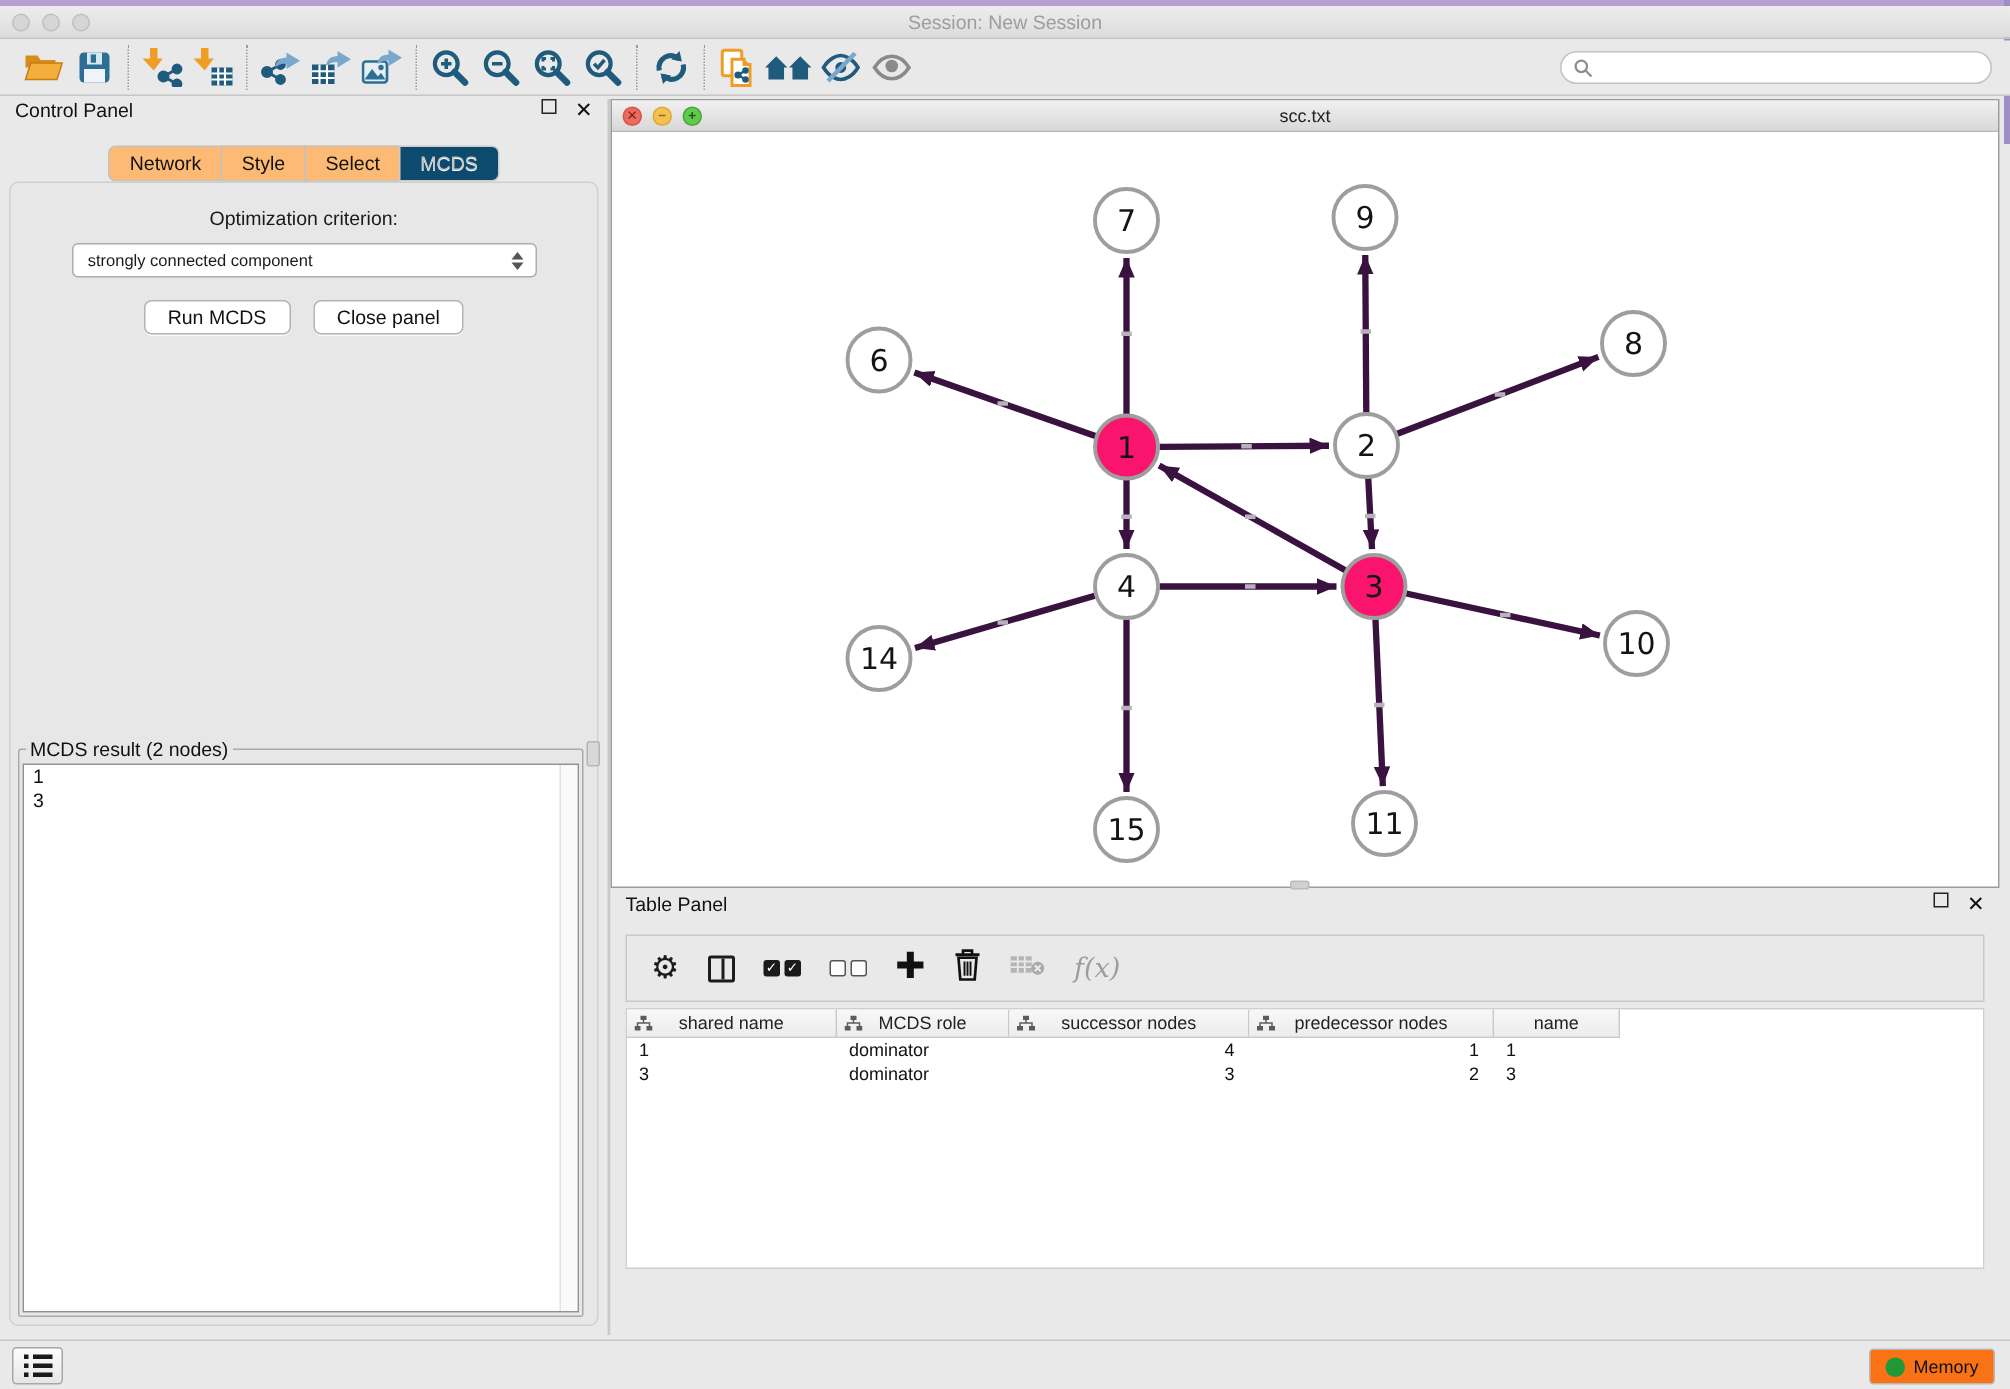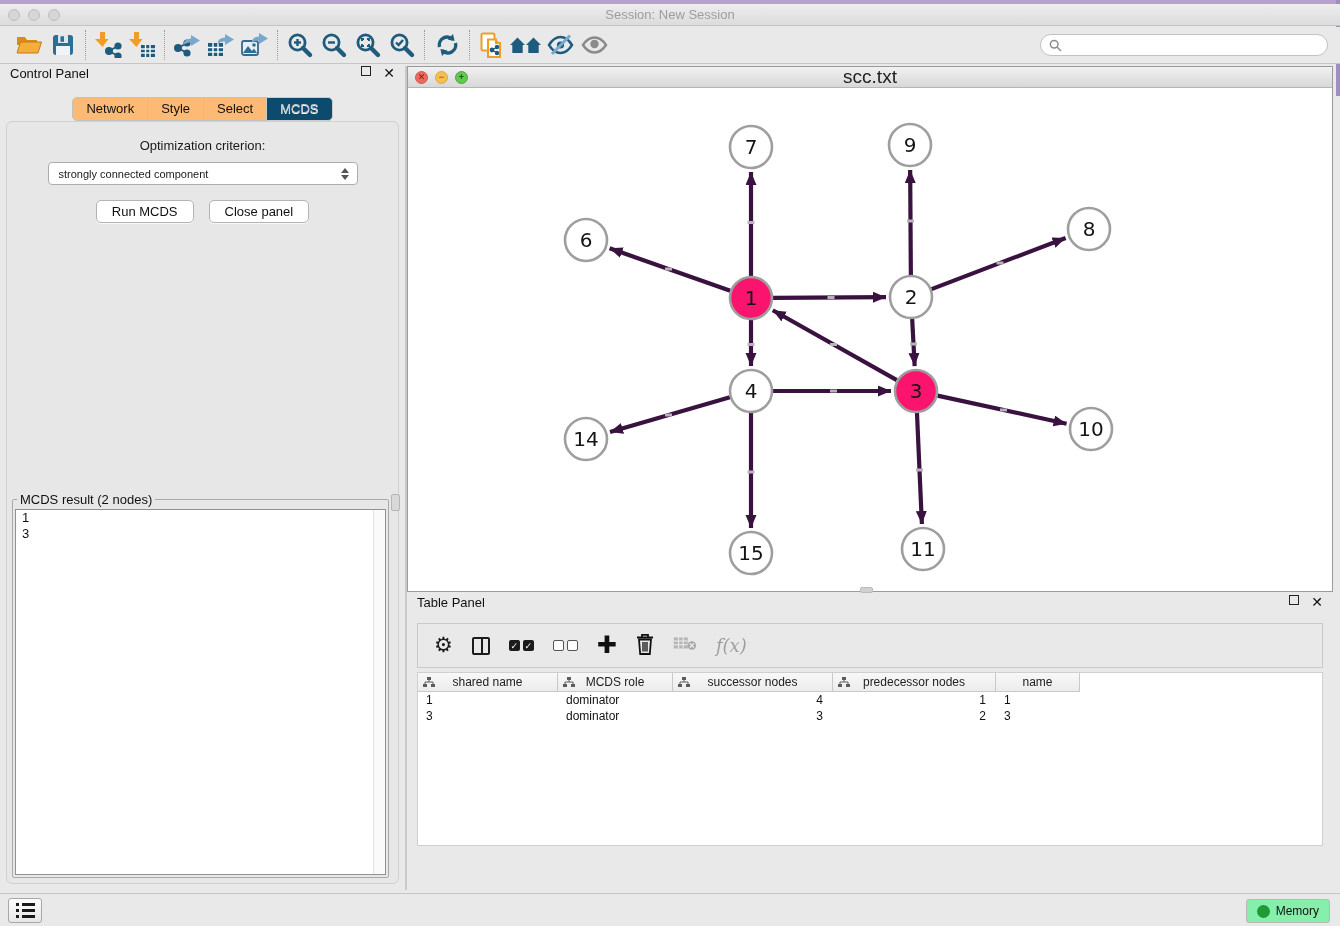--- a/index.html
+++ b/index.html
@@ -65,21 +65,21 @@
 
   
   .net-window { position:absolute; left:407px; top:66px; width:926px; height:526px; background:#fff; border:1px solid #9b9b9b; }
   .net-titlebar { height:21px; background:linear-gradient(#f1f1f1,#d8d8d8); border-bottom:1px solid #b6b6b6;
     display:flex; align-items:center; position:relative; }
   .traffic { display:flex; gap:7px; margin-left:7px; }
   .tdot { width:13px; height:13px; border-radius:50%; font-size:9px; font-weight:bold; display:flex; align-items:center; justify-content:center; line-height:1; }
   .tdot.red { background:#ed6a5e; border:1px solid #d5554a; color:#7c2017; }
   .tdot.yellow { background:#f5c04f; border:1px solid #dca938; color:#8a6d1d; }
   .tdot.green { background:#64c74f; border:1px solid #4aa73c; color:#1c5f12; }
-  .net-titlebar .net-title { position:absolute; left:0; right:0; text-align:center; font-size:19px; color:#222; }
+  .net-titlebar .net-title { position:absolute; left:0; right:0; text-align:center; font-size:12px; color:#222; }
   .net-canvas { position:absolute; left:0; top:21px; right:0; bottom:0; }
 
   
   .table-panel { position:absolute; left:407px; top:595px; width:926px; height:295px; background:#e9e9e9; }
   .tp-toolbar { position:absolute; left:10px; right:10px; top:28px; height:45px; border:1px solid #c9c9c9;
     background:#e9e9e9; display:flex; align-items:center; gap:19px; padding-left:16px; }
   .gear { font-family:"DejaVu Sans",sans-serif; font-size:21px; color:#1c1c1c; line-height:1; }
   .split-icon { width:18px; height:18px; border:2px solid #1c1c1c; border-radius:2px; position:relative; }
   .split-icon::after { content:""; position:absolute; left:50%; top:0; bottom:0; width:2px; background:#1c1c1c; }
   .cbpair { display:flex; gap:3px; }
@@ -102,21 +102,21 @@
   .tp-tabs .seg { font-weight:bold; color:#333; padding:3px 14px 4px; }
   .tp-tabs .seg.selected { background:#b3b3b3; color:#d9d9d9; text-shadow:0 -1px 0 #9a9a9a; border-color:#a8a8a8; }
 
   
   .statusbar { position:absolute; left:0; top:893px; width:1340px; height:33px; background:#e9e9e9; border-top:1px solid #c6c6c6; }
   .list-btn { position:absolute; left:8px; top:4px; width:34px; height:25px; background:linear-gradient(#fdfdfd,#e6e6e6);
     border:1px solid #a8a8a8; border-radius:3px; display:flex; flex-direction:column; justify-content:center; gap:3px; padding-left:7px; }
   .list-row { display:flex; align-items:center; gap:3px; }
   .list-row .dot { width:3px; height:3px; background:#1a1a1a; }
   .list-row .bar { width:13px; height:3px; background:#1a1a1a; }
-  .mem-btn { position:absolute; right:10px; top:5px; height:24px; padding:0 10px; background:#86efac; border:1px solid #b9b9b9;
+  .mem-btn { position:absolute; right:10px; top:5px; height:24px; padding:0 10px; background:#f97316; border:1px solid #b9b9b9;
     border-radius:3px; display:flex; align-items:center; gap:6px; font-size:12px; color:#111; }
   .mem-dot { width:13px; height:13px; border-radius:50%; background:#1f9a37; }
 </style>
 </head>
 <body>
 
 <div class="edge-top"></div>
 <div class="edge-right"></div>
 
 <div class="titlebar">

